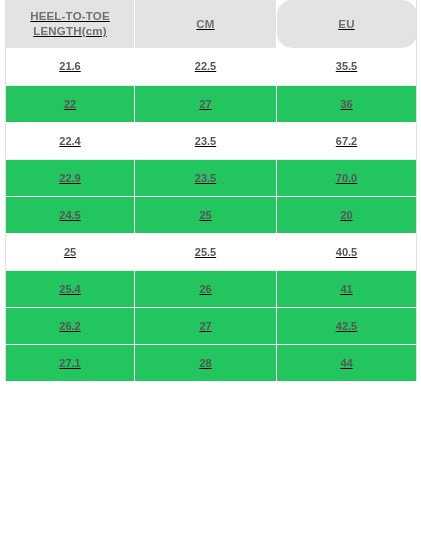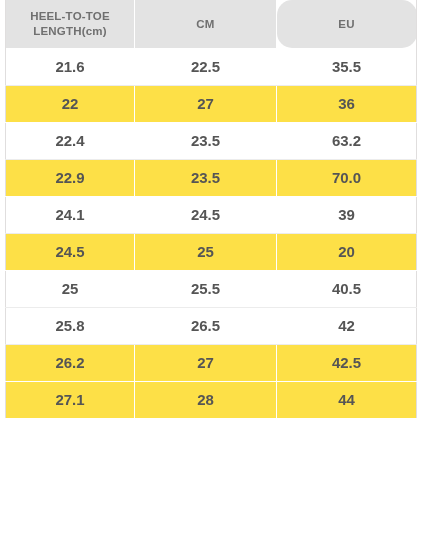--- a/index.html
+++ b/index.html
@@ -13,20 +13,21 @@
     height: 547px;
     overflow: hidden;
     font-family: "Liberation Sans", sans-serif;
   }
   .size-chart-wrap {
     width: 340px;
     height: 547px;
     box-sizing: border-box;
     background: #ffffff;
     position: relative;
+    text-decoration: underline;
   }
   table.size-chart {
     border-collapse: collapse;
     border-spacing: 0;
     width: 411px;
     margin: 0 0 0 5px;
     table-layout: fixed;
   }
   table.size-chart col.c1 { width: 129px; }
   table.size-chart col.c2 { width: 142px; }
@@ -48,37 +49,37 @@
     box-sizing: border-box;
   }
   thead th:first-child { border-left: 1px solid #e0dede; }
   thead th:last-child { border-right: 1px solid #e0dede; border-radius: 15px; }
 
   tbody td {
     height: 37px;
     padding: 0 4px;
     text-align: center;
     vertical-align: middle;
-    font-size: 15px;
+    font-size: 11px;
     font-weight: bold;
     color: #555555;
     border-right: 1px solid #ffffff;
     border-bottom: 1px solid #ffffff;
     border-left: 1px solid #f2f2f2;
     box-sizing: border-box;
   }
   tbody tr td:first-child { border-left: 1px solid #e0dede; }
   tbody tr td:last-child { border-right: 1px solid #e0dede; text-align: center; }
 
   tbody tr.odd td {
     background: #ffffff;
     border-bottom: 1px solid #ececec;
   }
   tbody tr.even td {
-    background: #fde047;
+    background: #22c55e;
     border-bottom: 1px solid #ffffff;
   }
   tbody tr:last-child td {
     border-bottom: none;
   }
 </style>
 </head>
 <body>
 
 <div class="size-chart-wrap">
@@ -102,46 +103,41 @@
           <td>35.5</td>
         </tr>
         <tr class="even">
           <td>22</td>
           <td>27</td>
           <td>36</td>
         </tr>
         <tr class="odd">
           <td>22.4</td>
           <td>23.5</td>
-          <td>63.2</td>
+          <td>67.2</td>
         </tr>
         <tr class="even">
           <td>22.9</td>
           <td>23.5</td>
           <td>70.0</td>
-        </tr>
-        <tr class="odd">
-          <td>24.1</td>
-          <td>24.5</td>
-          <td>39</td>
         </tr>
         <tr class="even">
           <td>24.5</td>
           <td>25</td>
           <td>20</td>
         </tr>
         <tr class="odd">
           <td>25</td>
           <td>25.5</td>
           <td>40.5</td>
         </tr>
-        <tr class="odd">
-          <td>25.8</td>
-          <td>26.5</td>
-          <td>42</td>
+        <tr class="even">
+          <td>25.4</td>
+          <td>26</td>
+          <td>41</td>
         </tr>
         <tr class="even">
           <td>26.2</td>
           <td>27</td>
           <td>42.5</td>
         </tr>
         <tr class="even">
           <td>27.1</td>
           <td>28</td>
           <td>44</td>

